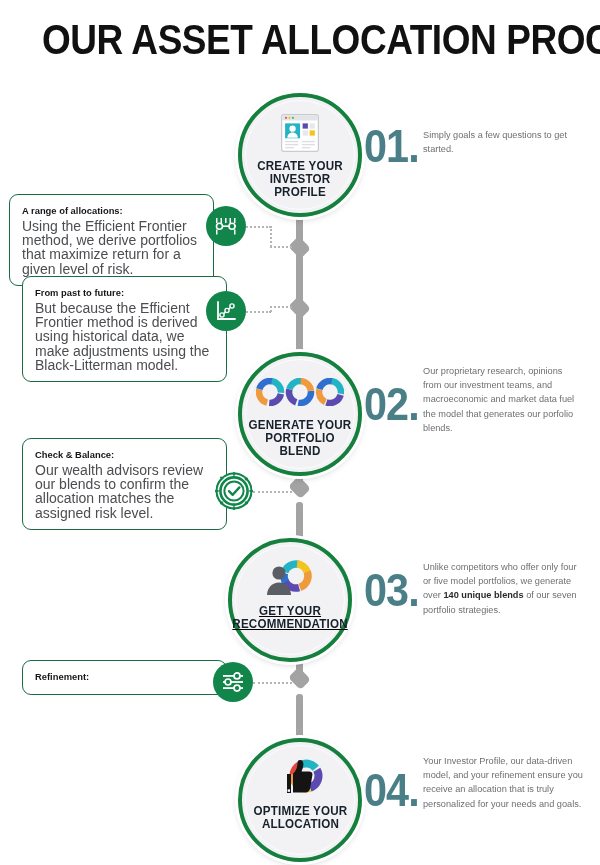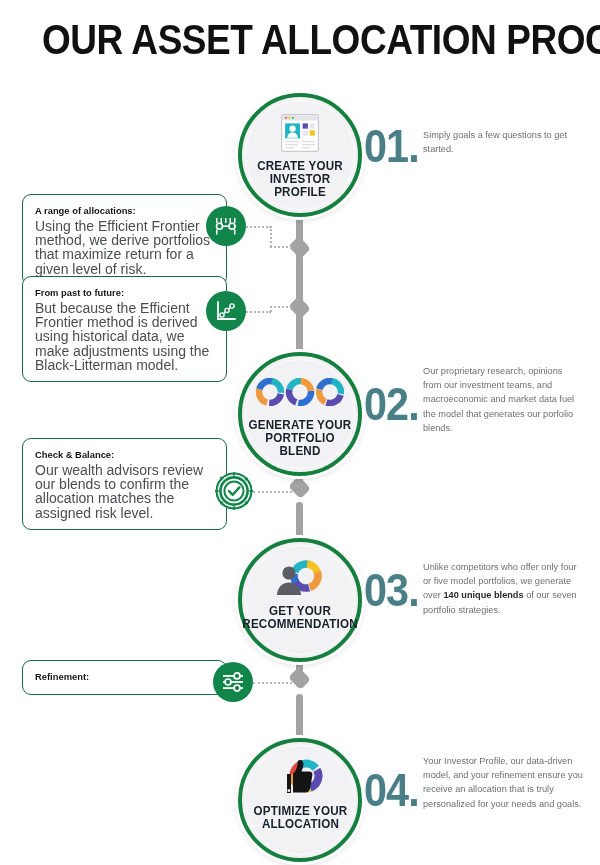--- a/index.html
+++ b/index.html
@@ -260,21 +260,21 @@
     </svg>
   </div>
   <div class="step-label">
     <span>GENERATE YOUR</span><br>
     <span>PORTFOLIO BLEND</span>
   </div>
 </div>
 <div class="step-num" style="left:364px;top:380px;">02.</div>
 <div class="step-body" style="left:423px;top:364px;">Our proprietary research, opinions from our investment teams, and macroeconomic and market data fuel the model that generates our porfolio blends.</div>
 
-<div class="step" style="left:238px;top:538px;">
+<div class="step" style="left:228px;top:538px;text-decoration:underline;">
   <div class="step-inner-ring"></div>
   <div class="step-icon">
     <svg width="56" height="42" viewBox="0 0 56 42">
       <g transform="translate(34,19)">
         <circle r="12" fill="none" stroke="#22b3c4" stroke-width="7.5" stroke-dasharray="18 58" transform="rotate(-160)"></circle>
         <circle r="12" fill="none" stroke="#f3c41f" stroke-width="7.5" stroke-dasharray="14 62" transform="rotate(-85)"></circle>
         <circle r="12" fill="none" stroke="#f09a3e" stroke-width="7.5" stroke-dasharray="19 57" transform="rotate(-20)"></circle>
         <circle r="12" fill="none" stroke="#5b4bb0" stroke-width="7.5" stroke-dasharray="17 59" transform="rotate(75)"></circle>
         <circle r="12" fill="none" stroke="#2f6fd0" stroke-width="7.5" stroke-dasharray="9 67" transform="rotate(150)"></circle>
       </g>
@@ -307,21 +307,21 @@
     </svg>
   </div>
   <div class="step-label">
     <span>OPTIMIZE YOUR</span><br>
     <span>ALLOCATION</span>
   </div>
 </div>
 <div class="step-num" style="left:364px;top:766px;">04.</div>
 <div class="step-body" style="left:423px;top:754px;">Your Investor Profile, our data-driven model, and your refinement ensure you receive an allocation that is truly personalized for your needs and goals.</div>
 
-<div class="callout" style="left:22px;top:194px;width:205px;">
+<div class="callout" style="left:9px;top:194px;width:205px;">
   <div class="callout-title">A range of allocations:</div>
   <div class="callout-text">Using the Efficient Frontier method, we derive portfolios that maximize return for a given level of risk.</div>
 </div>
 <div class="callout-badge" style="left:206px;top:206px;">
   <svg width="26" height="26" viewBox="0 0 26 26">
     <rect x="3" y="5" width="1.5" height="5" fill="#ffffff"></rect>
     <rect x="7.5" y="5" width="1.5" height="5" fill="#ffffff"></rect>
     <rect x="12" y="5" width="1.5" height="5" fill="#ffffff"></rect>
     <rect x="16.5" y="5" width="1.5" height="5" fill="#ffffff"></rect>
     <rect x="21" y="5" width="1.5" height="5" fill="#ffffff"></rect>

